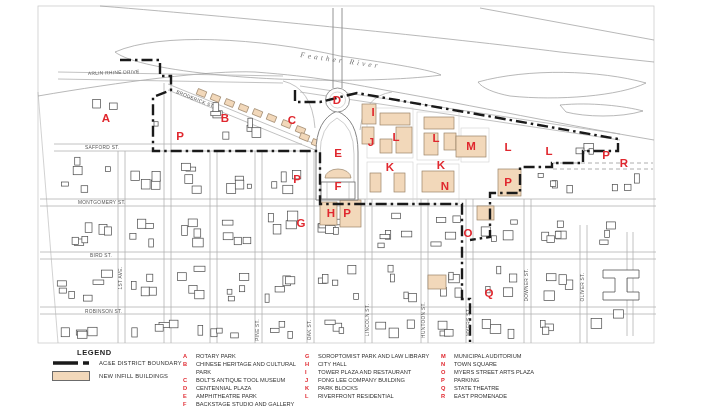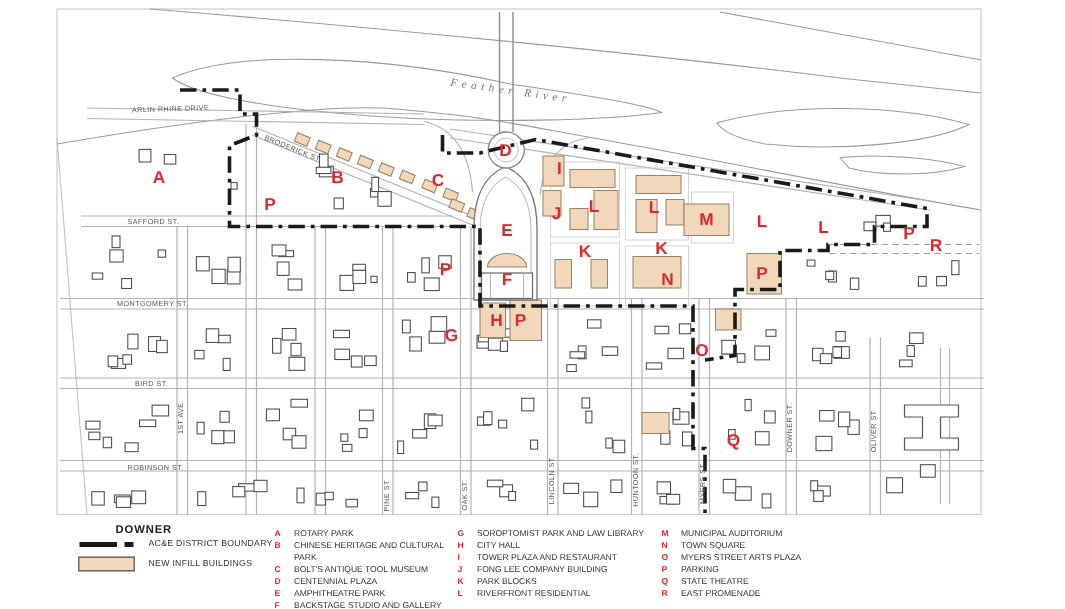--- a/index.html
+++ b/index.html
@@ -370,21 +370,21 @@
         <text x="301" y="227" class="marker">G</text>
         <text x="331" y="217" class="marker">H</text>
         <text x="347" y="217" class="marker">P</text>
         <text x="508" y="186" class="marker">P</text>
         <text x="468" y="237" class="marker">O</text>
         <text x="489" y="297" class="marker">Q</text>
       </g>
   </svg>
 
   <div class="legend">
-    <div class="legend-title">DOWNER</div>
+    <div class="legend-title">LEGEND</div>
 
     <div class="legend-swatches">
       <div class="swatch-row">
         <span class="sw">
           <svg width="40" height="8">
             <path d="M1,4 H26 M31,4 H37" stroke="#1a1a1a" stroke-width="3.4" fill="none"></path>
           </svg>
         </span>
         <span>AC&amp;E DISTRICT BOUNDARY</span>
       </div>

